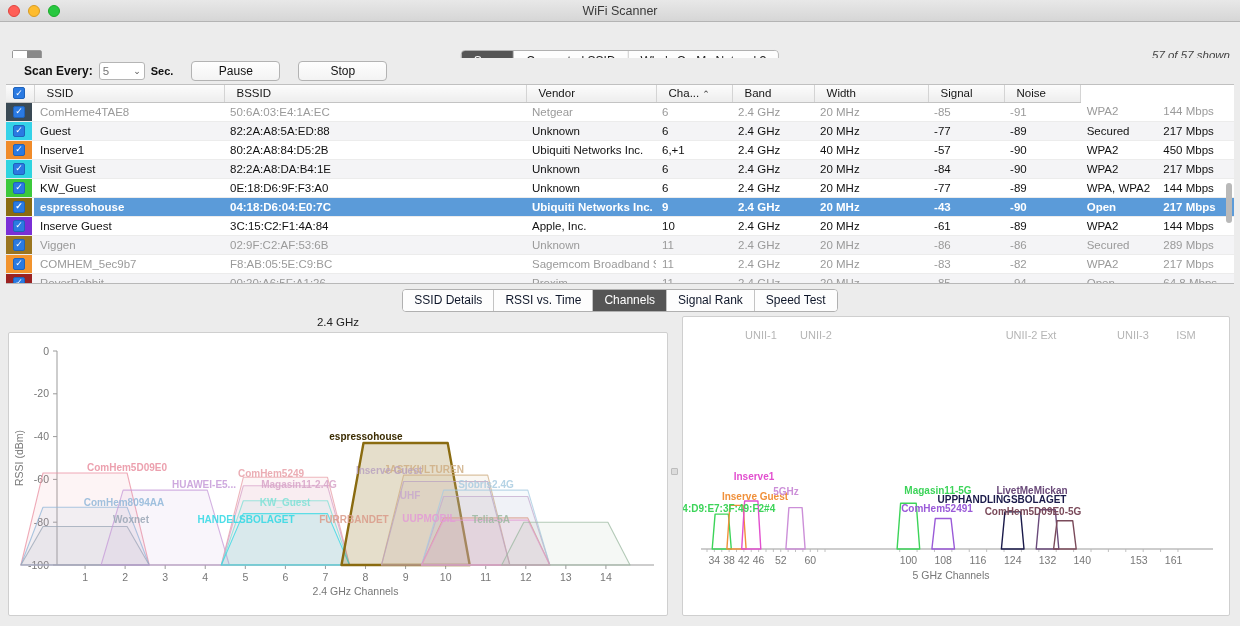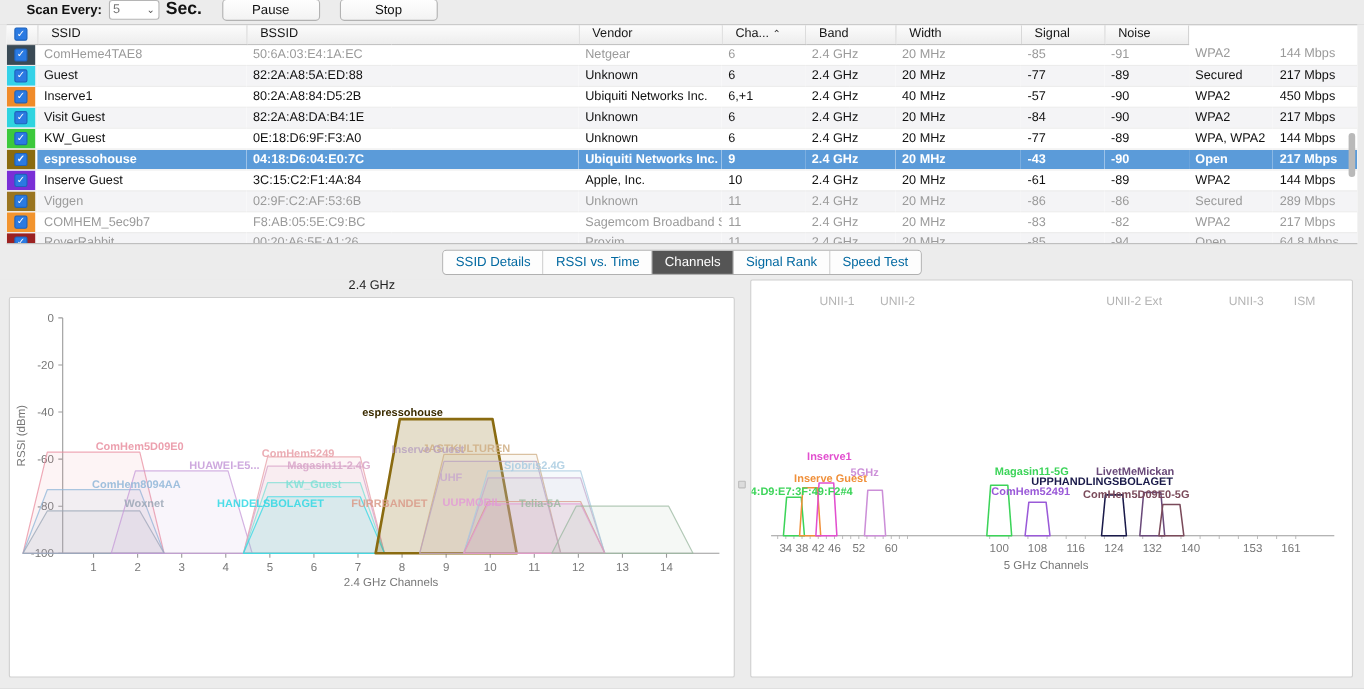--- a/index.html
+++ b/index.html
@@ -84,21 +84,21 @@
   }
   .scanrow .lbl { font-size: 12px; color: #111; font-weight: 700; }
   .spin {
     margin-left: 6px; width: 46px; height: 18px;
     background: #fff; border: 1px solid #b5b5b5; border-radius: 3px;
     display: flex; align-items: center; justify-content: space-between;
     padding: 0 3px;
   }
   .spin span { font-size: 11.5px; color: #777; }
   .spin .chev { font-size: 9px; color: #555; }
-  .sec { margin-left: 6px; font-size: 16px; font-weight: 700; color: #111; }
+  .sec { margin-left: 6px; font-size: 11px; font-weight: 700; color: #111; }
   .pbtn {
     margin-left: 18px; width: 89px; height: 20px;
     background: linear-gradient(#fefefe,#f3f3f3);
     border: 1px solid #b3b3b3; border-radius: 4px;
     font-size: 12px; color: #111;
     display: flex; align-items: center; justify-content: center;
   }
 
   
   .tablewrap {
@@ -148,21 +148,21 @@
   
   .tabbar {
     flex: 0 0 32px; display: flex; align-items: center; justify-content: center;
     background: #ececec;
   }
   .tabs {
     display: flex; border: 1px solid #b0b0b0; border-radius: 4px;
     overflow: hidden; background: #fff;
   }
   .tabs .tb {
-    font-size: 12px; padding: 3px 11px; color: #0369a1;
+    font-size: 12px; padding: 3px 11px; color: #0f172a;
     border-right: 1px solid #c3c3c3; background: #fdfdfd; line-height: 15px;
   }
   .tabs .tb:last-child { border-right: none; }
   .tabs .tb.active { background: #555; color: #fff; }
 
   
   .chartsarea {
     flex: 1; display: flex; position: relative; padding: 0 8px 10px 8px; gap: 0;
   }
   .chartcol { display: flex; flex-direction: column; }
@@ -195,20 +195,33 @@
 
   <div class="titlebar">
     <div class="traffic">
       <span class="dot red"></span>
       <span class="dot yellow"></span>
       <span class="dot green"></span>
     </div>
     <div class="win-title">WiFi Scanner</div>
   </div>
 
+  <div class="toolbar">
+    <div class="toggle-sw">
+      <i class="on"></i>
+        <i class="off"></i>
+    </div>
+    <div class="segmented">
+      <div class="seg active">Scan</div>
+      <div class="seg">Connected SSID</div>
+      <div class="seg">Who's On My Network?</div>
+    </div>
+    <div class="shown-label">57 of 57 shown</div>
+    <div class="filter-btn">Filter</div>
+  </div>
 
   <div class="scanrow">
     <span class="lbl">Scan Every:</span>
     <div class="spin">
       <span>5</span>
       <span class="chev">⌄</span>
     </div>
     <span class="sec">Sec.</span>
     <div class="pbtn">Pause</div>
     <div class="pbtn">Stop</div>

